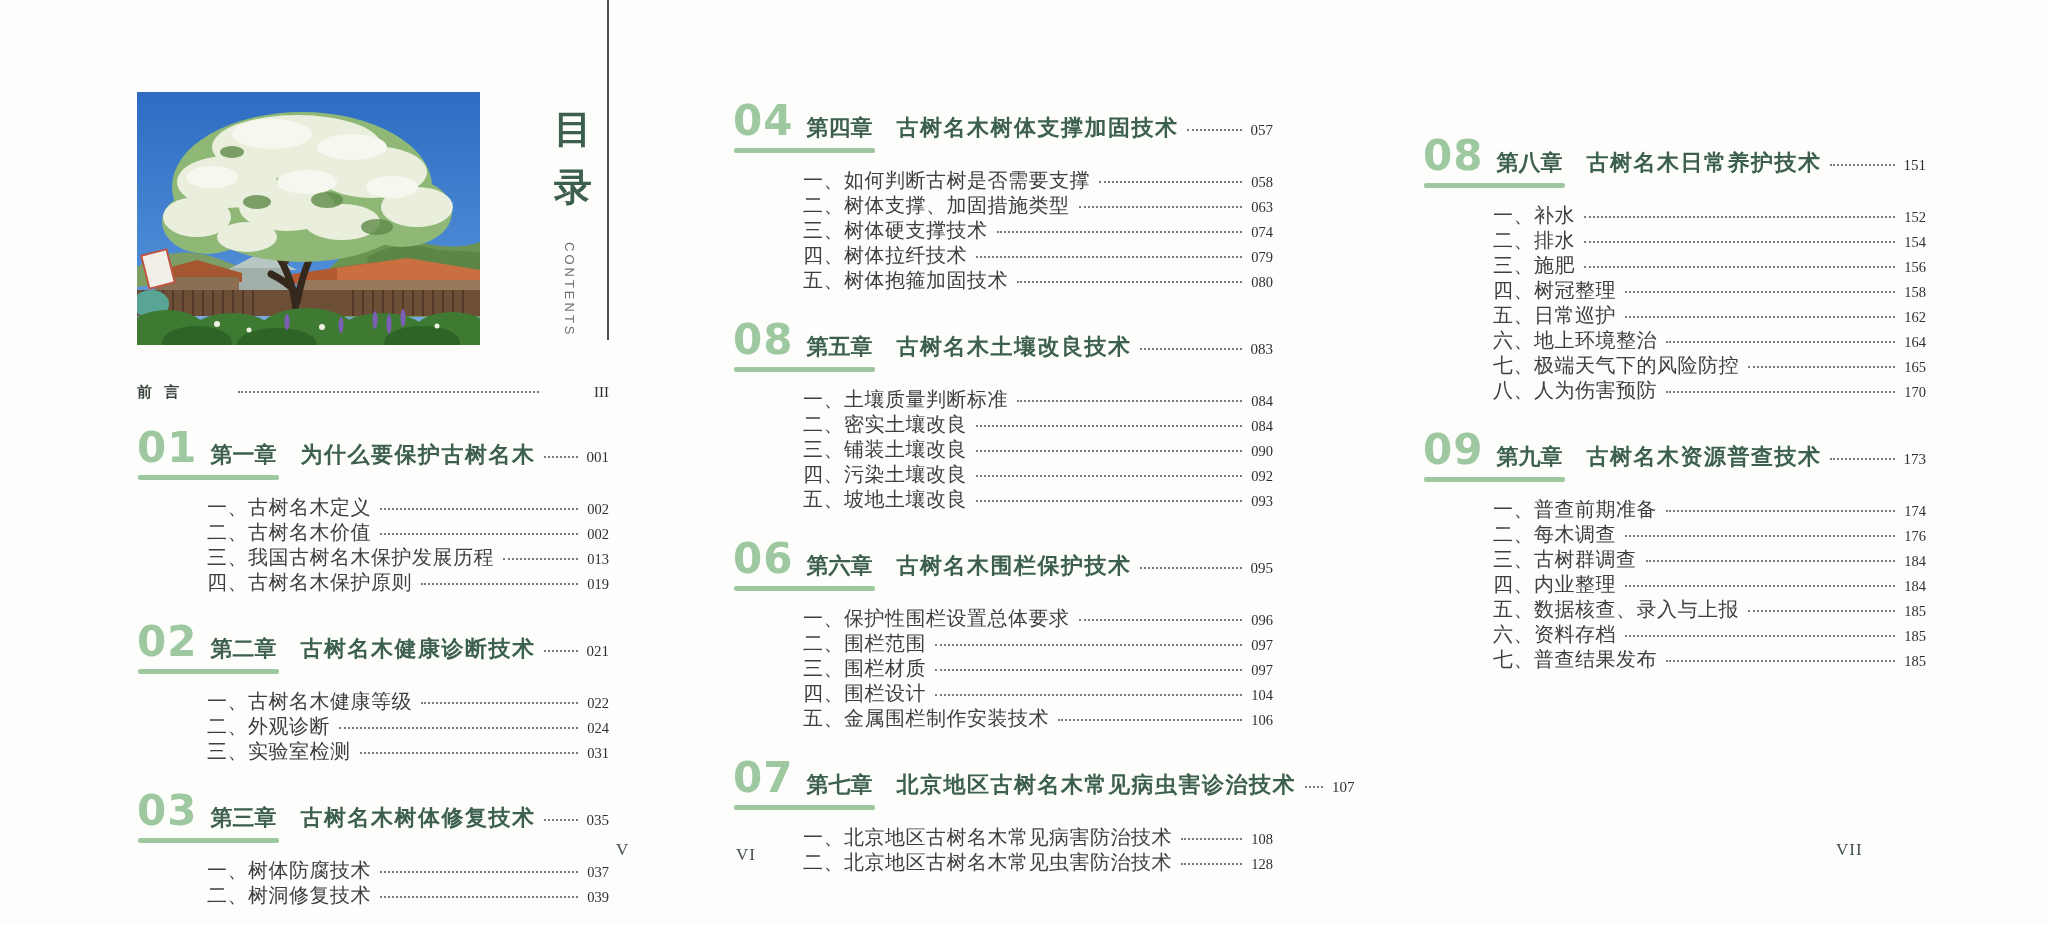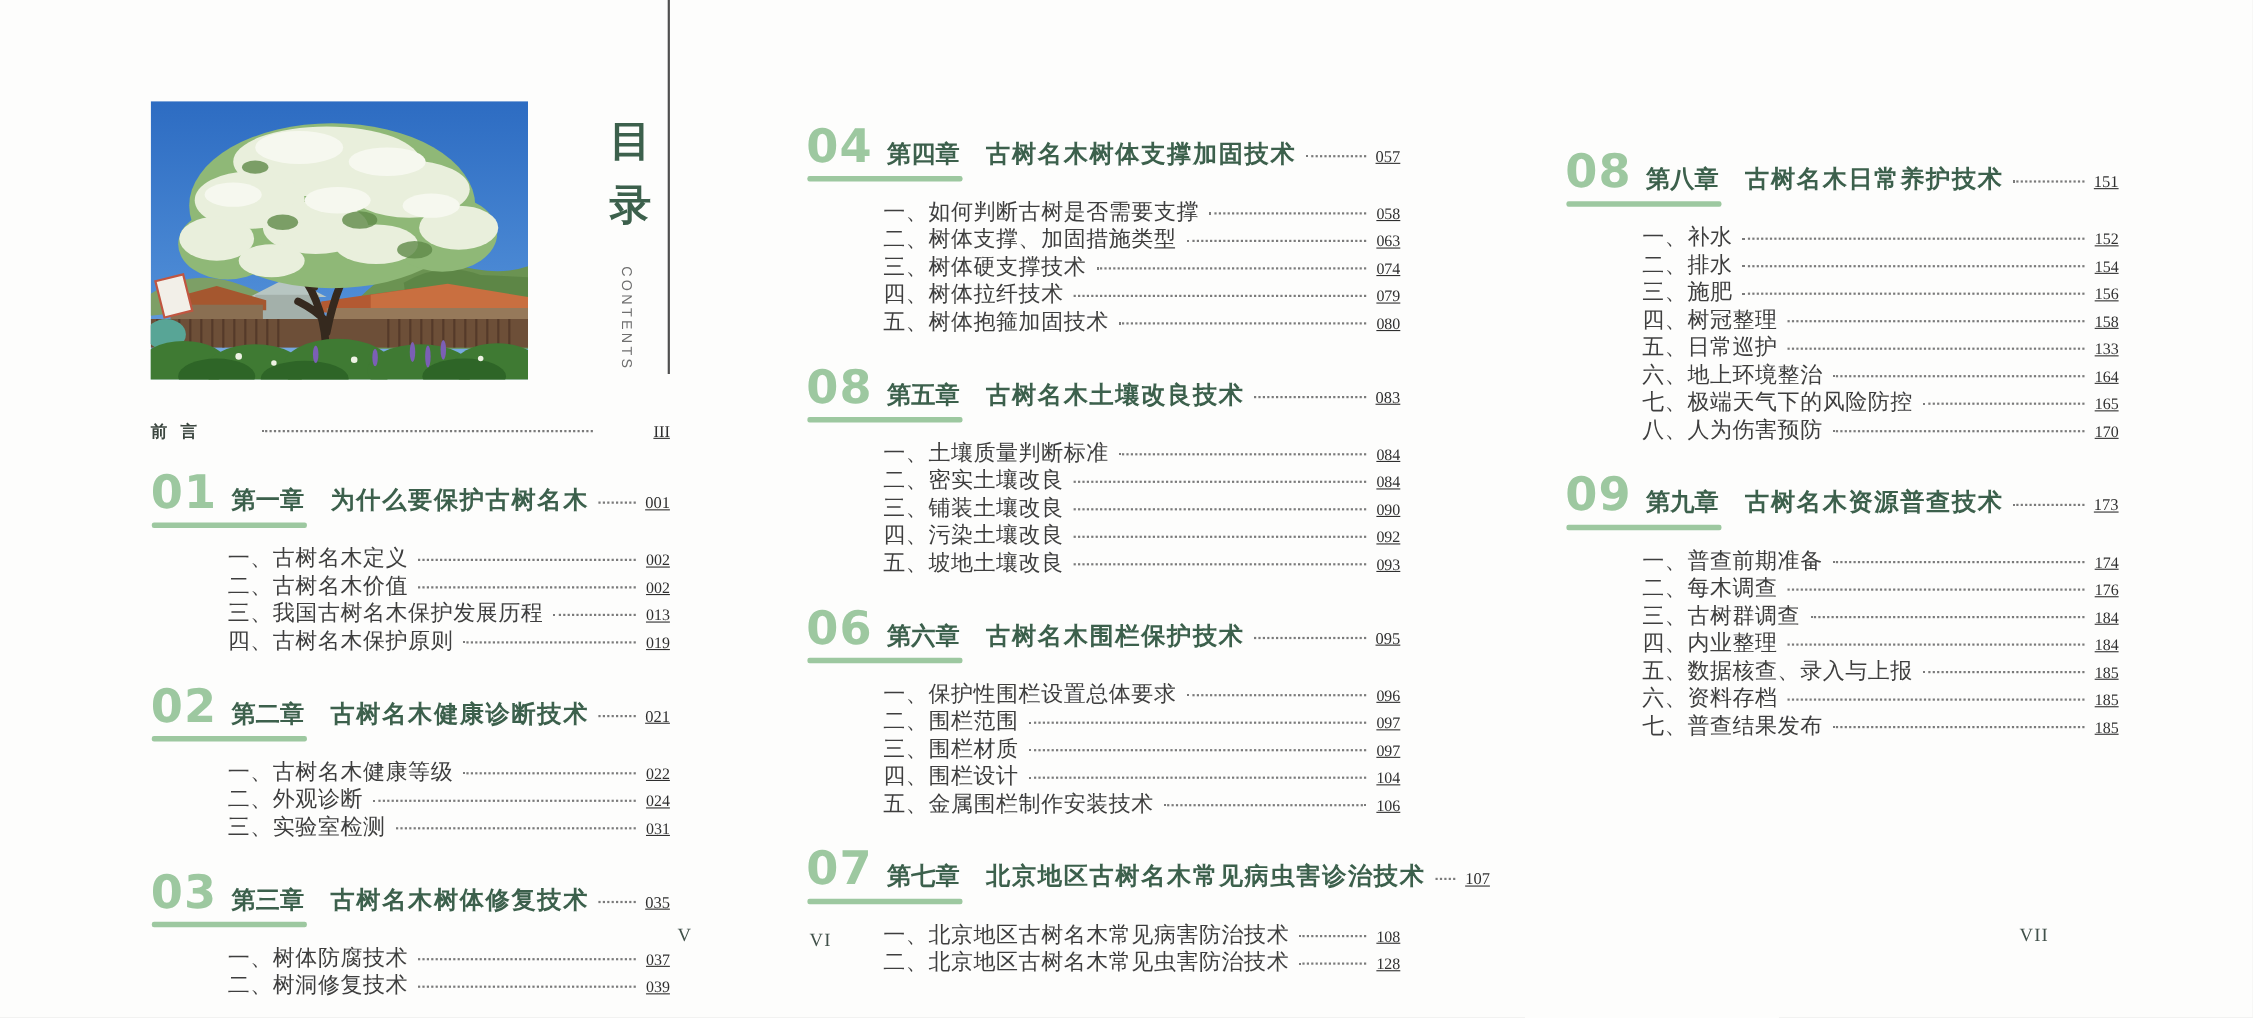--- a/index.html
+++ b/index.html
@@ -28,21 +28,21 @@
   .v-sub{
     position:absolute;left:562px;top:242px;height:110px;
     writing-mode:vertical-rl;text-orientation:mixed;
     font-size:13px;letter-spacing:3px;color:#6f6f6f;
   }
   .divider{position:absolute;left:607px;top:0;width:2px;height:340px;background:#4f4f4f;}
 
   
   .col{position:absolute;}
   .col-1{left:137px;top:383px;width:472px;}
-  .col-2{left:733px;top:105px;width:540px;text-align:center;}
+  .col-2{left:733px;top:93px;width:540px;text-align:center;}
   .col-3{left:1423px;top:128px;width:503px;}
 
   .fm-row{display:flex;align-items:baseline;margin-bottom:18px;gap:46px;}
   .fm-label{font-weight:700;font-size:15px;letter-spacing:4px;color:#3b463f;white-space:nowrap;}
   .refs-row{margin-top:22px;margin-bottom:0;}
 
   .chapter{margin-bottom:20px;}
   .chap-head{display:flex;align-items:baseline;margin-bottom:24px;}
   .numgrp{position:relative;display:inline-flex;align-items:baseline;gap:13px;flex:0 0 auto;}
   .chap-num{
@@ -52,21 +52,21 @@
   }
   .underbar{position:absolute;left:1px;right:-3px;bottom:-10px;height:5px;background:var(--green-light);border-radius:2px;}
   .chap-label,.chap-title{
     font-family:"Liberation Serif","DejaVu Serif",serif;
     font-weight:700;font-size:22px;color:var(--green-dark);white-space:nowrap;margin-top:20px;
   }
   .chap-title{margin-left:24px;letter-spacing:1.5px;}
   .dots{flex:1 1 auto;margin:0 9px;border-bottom:2.5px dotted var(--dot);transform:translateY(-4px);min-width:18px;}
   .pagenum{
     font-family:"Liberation Serif","DejaVu Serif",serif;
-    font-size:15px;color:var(--pagenum);white-space:nowrap;flex:0 0 auto;text-decoration:underline;
+    font-size:15px;color:var(--pagenum);white-space:nowrap;flex:0 0 auto;
   }
   .chap-head .pagenum{font-size:15px;}
   .items{padding-left:70px;}
   .item{display:flex;align-items:baseline;height:25px;}
   .item-label{font-size:20px;letter-spacing:.5px;color:var(--ink);white-space:nowrap;}
   .item .pagenum{font-size:14.5px;}
 
   .footer-page{
     position:absolute;font-family:"Liberation Serif","DejaVu Serif",serif;
     font-size:17px;color:#41514a;letter-spacing:1px;
@@ -511,21 +511,21 @@
 
               <div class="item">
                 <span class="item-label">四、树冠整理</span>
                 <span class="dots"></span>
                 <span class="pagenum">158</span>
               </div>
 
               <div class="item">
                 <span class="item-label">五、日常巡护</span>
                 <span class="dots"></span>
-                <span class="pagenum">133</span>
+                <span class="pagenum">162</span>
               </div>
 
               <div class="item">
                 <span class="item-label">六、地上环境整治</span>
                 <span class="dots"></span>
                 <span class="pagenum">164</span>
               </div>
 
               <div class="item">
                 <span class="item-label">七、极端天气下的风险防控</span>

